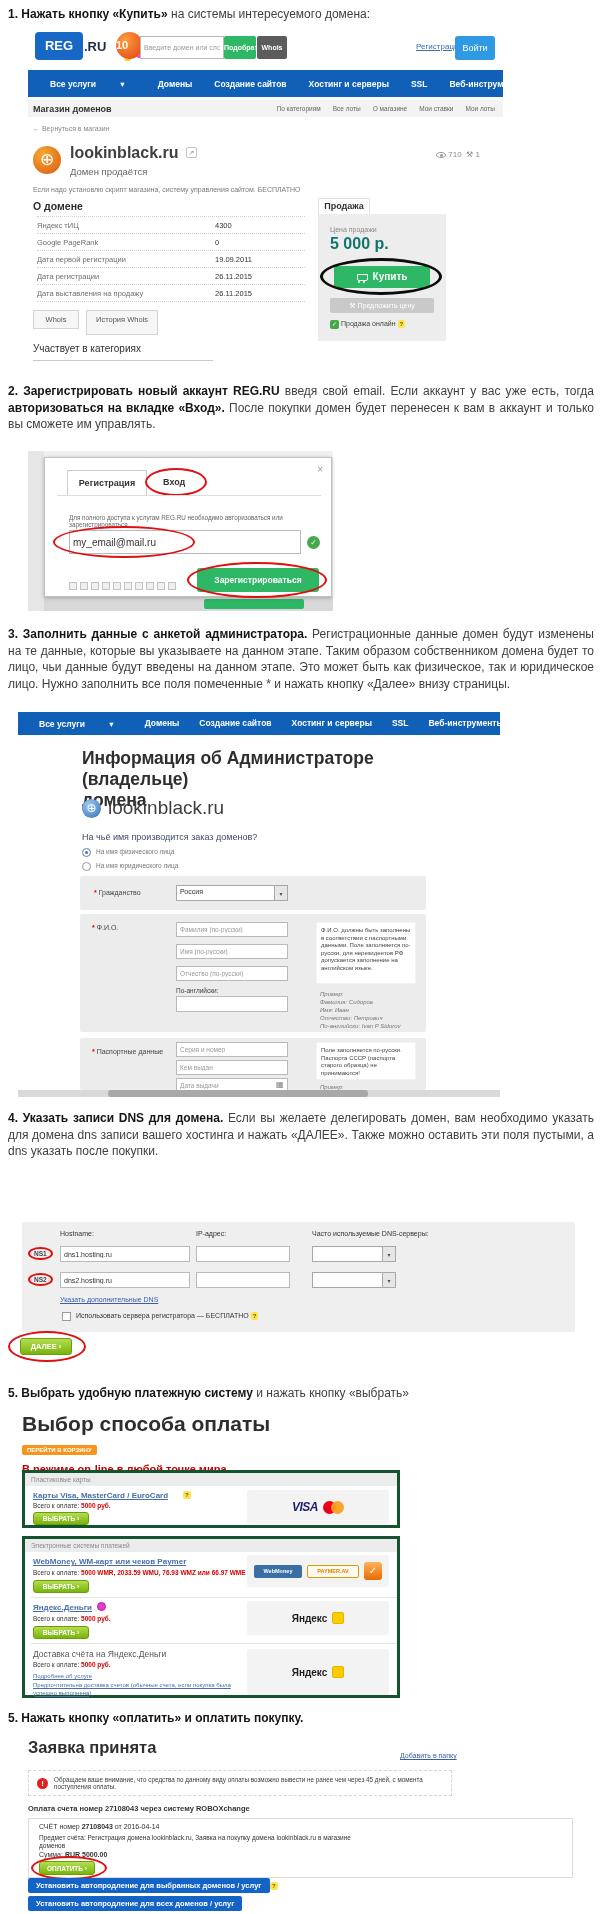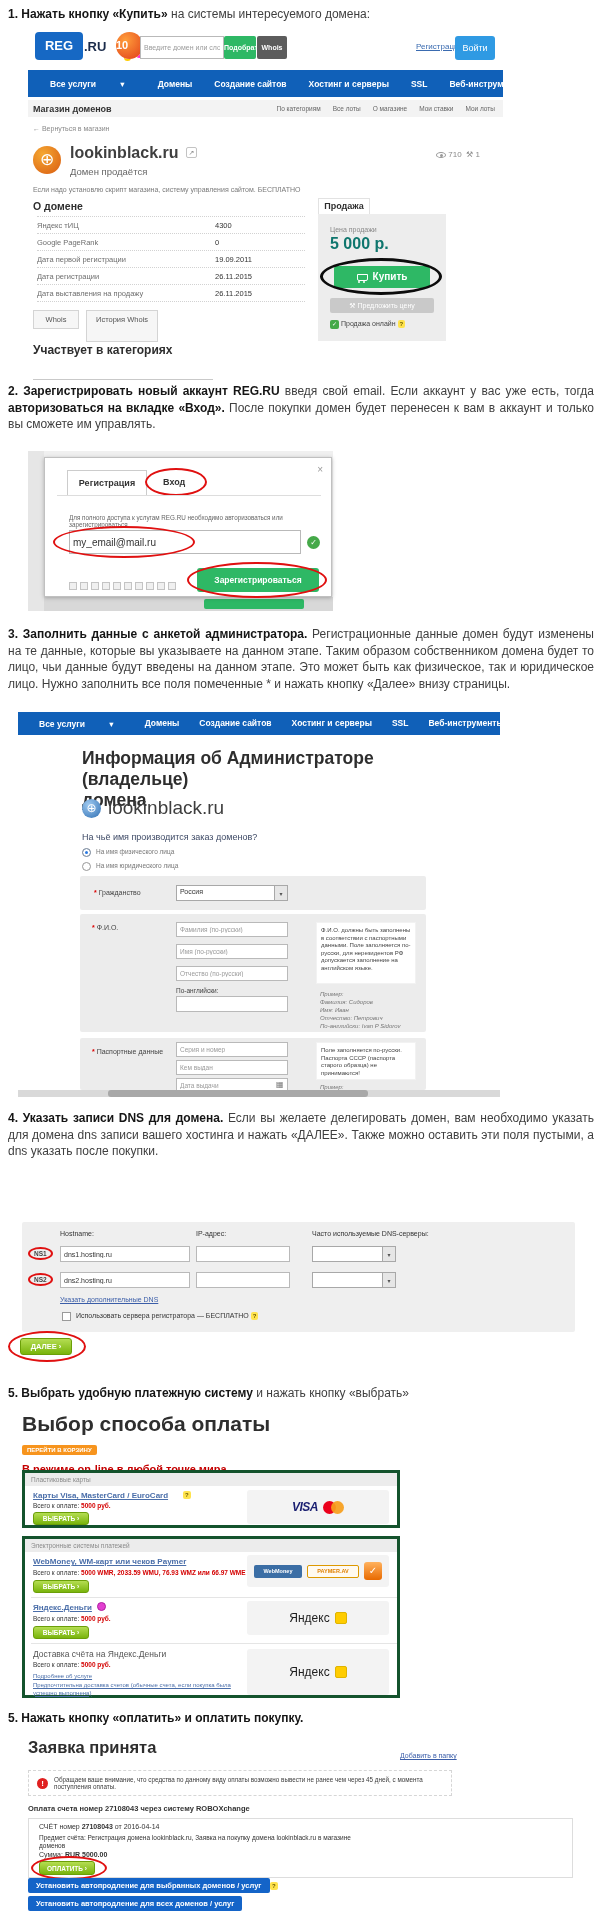--- a/index.html
+++ b/index.html
@@ -27,21 +27,21 @@
 .paybox{position:absolute;border:3px solid #14532d;background:#fff}
 .optlink{font-size:8px;color:#4a6ea9;text-decoration:underline;font-weight:bold}
 .amt{font-size:6.5px;color:#333}
 .amt b{color:#d40000}
 .panel{position:absolute;background:#f3f3f3;border-radius:3px;display:flex;align-items:center;justify-content:center;gap:5px}
 .visa{font-style:italic;font-weight:bold;color:#1a1f71;font-size:12px;letter-spacing:-.5px}
 .mcw{display:flex}
 .mc1{width:13px;height:13px;border-radius:50%;background:#eb001b}
 .mc2{width:13px;height:13px;border-radius:50%;background:#f79e1b;margin-left:-5px;opacity:.92}
 .ybox{width:12px;height:12px;background:#ffcc00;border-radius:2px;border:1px solid #e0b400}
-.ytxt{font-weight:normal;font-size:12px;color:#1d1d1d}
+.ytxt{font-weight:bold;font-size:10px;color:#1d1d1d}
 .sic{width:8px;height:8px;border:1px solid #c4c4c4;background:#f0f0f0;display:inline-block;margin-right:3px}
 .cart{display:inline-block;width:11px;height:9px;position:relative;margin-right:5px;vertical-align:middle}
 .cart:before{content:"";position:absolute;left:0;top:1px;width:9px;height:5px;border:1px solid #fff;border-radius:0 0 2px 2px}
 .cart:after{content:"";position:absolute;left:1px;bottom:-1px;width:2px;height:2px;background:#fff;border-radius:50%;box-shadow:5px 0 0 #fff}
 .eye{display:inline-block;width:10px;height:6px;border:1px solid #9a9a9a;border-radius:50%;position:relative;vertical-align:middle}
 .eye:after{content:"";position:absolute;left:3px;top:1px;width:3px;height:3px;background:#9a9a9a;border-radius:50%}
 .gcheck{display:inline-block;background:#45a949;color:#fff;border-radius:50%;text-align:center;font-weight:bold}
 .gchecksq{display:inline-block;background:#45a949;color:#fff;border-radius:2px;text-align:center;font-weight:bold}
 .bluebtn{position:absolute;background:#1464c8;color:#fff;font-weight:bold;font-size:7.5px;line-height:15px;padding:0 8px;border-radius:2px;cursor:pointer;white-space:nowrap}
 .chkbox{position:absolute;width:9px;height:9px;border:1px solid #9a9a9a;background:#fff}
@@ -112,23 +112,23 @@
     <div class="a" style="top:186px;left:290px;width:128px;height:127px;background:#ededed">
       <span class="a" style="top:12px;left:12px;font-size:7px;color:#8a8a8a">Цена продажи</span>
       <span class="a" style="top:21px;left:12px;font-size:16px;font-weight:bold;color:#0f766e">5 000 р.</span>
       <div class="greenb a" style="top:52px;left:16px;width:96px;height:22px;font-size:10px;line-height:22px"><span class="cart"></span><span>Купить</span></div>
       <div class="ell black" style="top:44px;left:2px;width:122px;height:37px"></div>
       <div class="a" style="top:84px;left:12px;width:104px;height:15px;background:#c9c9c9;border-radius:2px;color:#fff;font-size:7px;text-align:center;line-height:15px;cursor:pointer"><span>⚒</span> <span>Предложить цену</span></div>
       <div class="a" style="top:106px;left:12px;font-size:7px;color:#444"><span class="gchecksq" style="width:9px;height:9px;font-size:6px;line-height:9px">✓</span> <span>Продажа онлайн</span> <span class="qm">?</span></div>
     </div>
 
     <div class="a" style="top:282px;left:5px;width:46px;height:19px;background:#f6f6f6;border:1px solid #d4d4d4;font-size:7.5px;color:#555;text-align:center;line-height:18px;cursor:pointer">Whois</div>
-    <div class="a" style="top:282px;left:58px;width:72px;height:32px;background:#f6f6f6;border:1px solid #d4d4d4;font-size:7.5px;color:#555;text-align:center;line-height:18px;cursor:pointer">История Whois</div>
-
-    <div class="a" style="top:315px;left:5px;width:180px;font-size:12px;font-weight:bold;color:#2e2e2e;padding-bottom:22px;border-bottom:1px solid #c9c9c9">Участвует в категориях</div>
+    <div class="a" style="top:282px;left:58px;width:72px;height:25px;background:#f6f6f6;border:1px solid #d4d4d4;font-size:7.5px;color:#555;text-align:center;line-height:18px;cursor:pointer">История Whois</div>
+
+    <div class="a" style="top:315px;left:5px;width:180px;font-size:10px;font-weight:normal;color:#2e2e2e;padding-bottom:6px;border-bottom:1px solid #c9c9c9">Участвует в категориях</div>
   </div>
 
   <p class="step" style="top:383px"><b>2. Зарегистрировать новый аккаунт REG.RU</b><span> введя свой email. Если аккаунт у вас уже есть, тогда </span><b>авторизоваться на вкладке «Вход».</b><span> После покупки домен будет перенесен к вам в аккаунт и только вы сможете им управлять.</span></p>
 
   <div class="a" style="top:451px;left:28px;width:305px;height:160px;background:#f0f0f0">
     <div class="a" style="top:0;left:0;width:16px;height:160px;background:#e6e6e6"></div>
     <div class="a" style="top:146px;left:16px;width:289px;height:14px;background:#d8d8d8"></div>
     <div class="a" style="top:148px;left:176px;width:100px;height:10px;background:#2eb865;border-radius:2px"></div>
     <div class="a" style="top:6px;left:16px;width:288px;height:140px;background:#fff;border:1px solid #c0c0c0;box-shadow:0 1px 4px rgba(0,0,0,.25)">
       <span class="a" style="top:6px;right:8px;font-size:10px;color:#9a9a9a;cursor:pointer">×</span>

